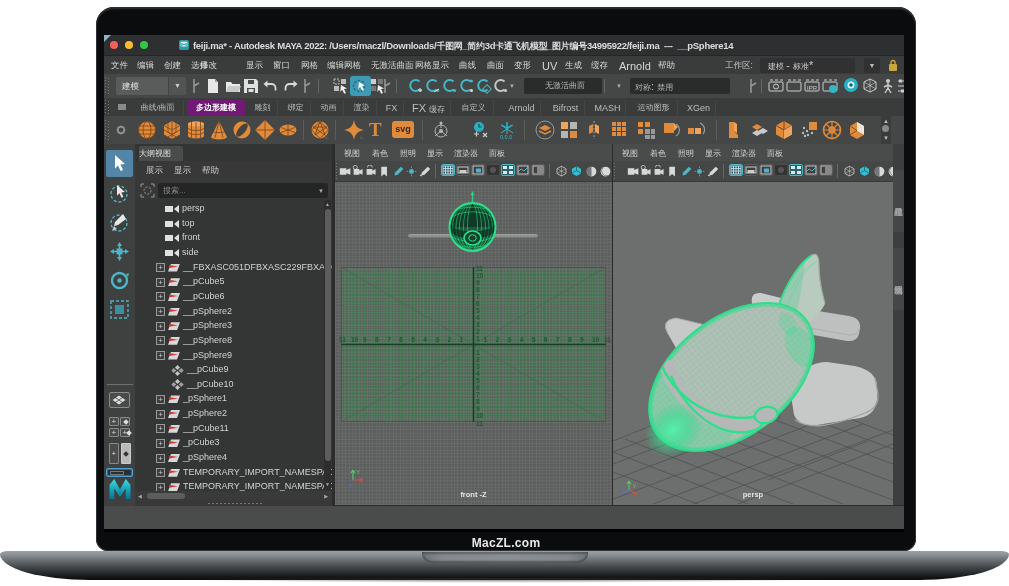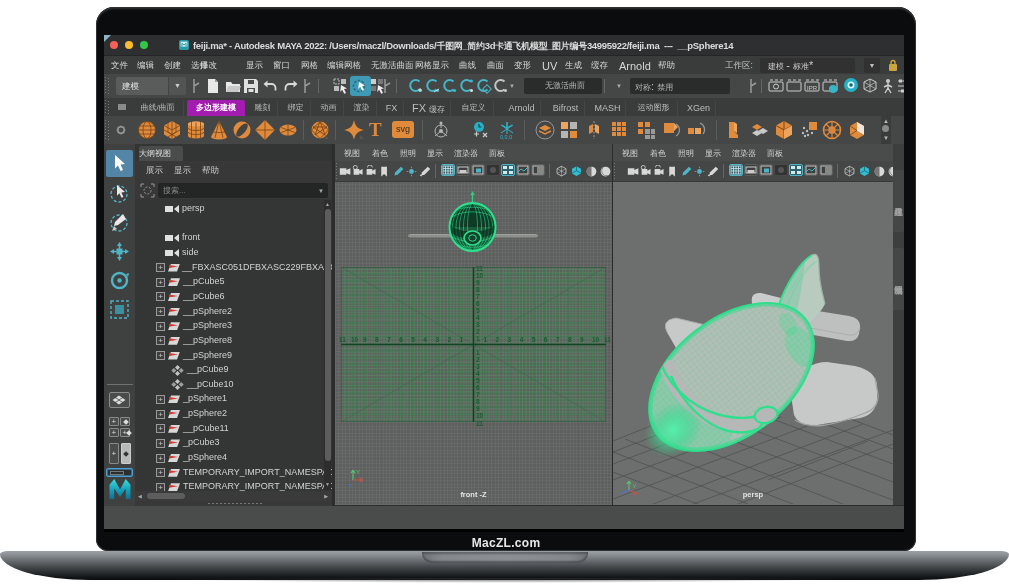--- a/index.html
+++ b/index.html
@@ -25,21 +25,21 @@
 #vp2{position:absolute;left:509px;top:109px;width:280px;height:361px;background:#454646}
 #sidetabs{position:absolute;left:789px;top:109px;width:11px;height:361px;background:#3d3e3e}
 #bottomband{position:absolute;left:0;top:471px;width:800px;height:23px;background:#4a4b4b}
 .tl{position:absolute;top:6px;width:8px;height:8px;border-radius:50%}
 .mi{position:absolute;top:4px;font-size:8.5px;color:#d6d6d6;letter-spacing:0px;white-space:nowrap}
 .mi.lat,.lat{font-size:11px}
 .cjk{}
 .grip{position:absolute;width:5px;background-image:repeating-linear-gradient(#777 0 1px,transparent 1px 3px),repeating-linear-gradient(#777 0 1px,transparent 1px 3px);background-size:1px 100%,1px 100%;background-position:0 0,3px 1px;background-repeat:repeat-y}
 .icon{position:absolute;width:16px;height:16px}
 .tab{position:absolute;top:2px;height:16px;font-size:8px;color:#bdbdbd;text-align:center;line-height:16px;background:transparent;border-radius:2px 2px 0 0;white-space:nowrap;overflow:hidden;border-right:1px solid #454646}
-.tab.sel{background:#a21caf;color:#fff;font-weight:bold;border-right:none}
+.tab.sel{background:#701a75;color:#fff;font-weight:bold;border-right:none}
 .tab.lat{font-size:9px}
 .sicon{position:absolute;top:4px;width:20px;height:20px}
 .ssep{position:absolute;top:4px;width:1px;height:20px;background:#5c5c5c}
 .pbtn{position:absolute;width:10px;height:9px;background:#4a4b4b;border:1px solid #8a8a8a;border-radius:1px}
 .pplus{position:absolute;left:1.5px;top:-1px;font-size:8px;color:#ddd}
 .pdia{position:absolute;left:2.5px;top:2px;width:4px;height:4px;background:#ddd;transform:rotate(45deg);font-size:0}
 .trow{position:absolute;left:0;width:197px;height:14px;white-space:nowrap}
 .tname{position:absolute;left:48px;top:1px;font-size:9px;color:#d2d2d2}
 .trow .tcam{position:absolute;left:30px;top:3px;width:15px;height:8px}
 .tcam:before{content:"";position:absolute;left:0;top:1px;width:8px;height:6px;background:#e0e0e0}
@@ -299,21 +299,21 @@
             <circle cx="10" cy="10" r="8.5" fill="#e08a3c"></circle>
             <path d="M10 1.5 L18.5 10 L10 18.5 L1.5 10 z M10 1.5 L15 15 L3 7 h14 L5 15 z" stroke="#7a4415" stroke-width=".9" fill="none"></path>
             <path d="M15 19 h4 l-4 -4 z" fill="#555"></path>
           </svg>
         <div class="ssep" style="left:231px"></div>
         <svg class="sicon" style="left:240px" viewBox="0 0 20 20">
             <path d="M10 0 C11 6 14 9 20 10 C14 11 11 14 10 20 C9 14 6 11 0 10 C6 9 9 6 10 0 z" fill="#e08a3c"></path>
             <path d="M16 19 h4 l-4 -4 z" fill="#555"></path>
           </svg>
         <div class="abs" style="left:265px;top:3px;font-size:19px;font-weight:bold;color:#d98a3f;font-family:'Liberation Serif',serif">T</div>
-        <div class="abs" style="left:288px;top:5px;width:22px;height:17px;background:#e08a3c;border-radius:3px;color:#3c2a10;font-size:9px;font-weight:normal;text-align:center;line-height:17px">svg</div>
+        <div class="abs" style="left:288px;top:5px;width:22px;height:17px;background:#e08a3c;border-radius:3px;color:#3c2a10;font-size:9px;font-weight:bold;text-align:center;line-height:17px">svg</div>
         <div class="ssep" style="left:318px"></div>
         <svg class="sicon" style="left:327px" viewBox="0 0 20 20">
             <circle cx="10" cy="11" r="6" fill="none" stroke="#b5b5b5" stroke-width="1"></circle>
             <circle cx="10" cy="11" r="2" fill="#b5b5b5"></circle>
             <path d="M10 2 v6 M10 11 l6 5 M10 11 l-6 5" stroke="#b5b5b5" stroke-width="1"></path>
             <circle cx="10" cy="3" r="1.5" fill="#b5b5b5"></circle>
           </svg>
         <svg class="sicon" style="left:367px" viewBox="0 0 20 20">
             <circle cx="8" cy="7" r="5" fill="#29aec2"></circle>
             <path d="M8 4 v3 h2.5" stroke="#0b4a56" stroke-width="1.2" fill="none"></path>
@@ -504,20 +504,24 @@
               <path d="M1 4 V1 H4 M11 1 H14 V4 M14 11 V14 H11 M4 14 H1 V11"></path>
               <circle cx="7.5" cy="7.5" r="3.5" stroke-dasharray="2 1.5"></circle>
             </g>
           </svg>
         <div class="abs" style="left:23px;top:39px;width:170px;height:15px;background:#242525;border-radius:2px;color:#8a8a8a;font-size:8px;line-height:15px;padding-left:5px">搜索...</div>
         <div class="abs" style="left:183px;top:44px;font-size:6px;color:#aaa">▼</div>
         <div class="abs" style="left:0;top:55px;width:197px;height:292px;background:#343535;overflow:hidden" id="treelist">
           <div class="trow" style="top:3px">
               <span class="tcam"></span>
               <span class="tname">persp</span>
+            </div>
+          <div class="trow" style="top:17.6px">
+              <span class="tcam"></span>
+              <span class="tname">top</span>
             </div>
           <div class="trow" style="top:32.3px">
               <span class="tcam"></span>
               <span class="tname">front</span>
             </div>
           <div class="trow" style="top:46.9px">
               <span class="tcam"></span>
               <span class="tname">side</span>
             </div>
           <div class="trow" style="top:61.6px">

